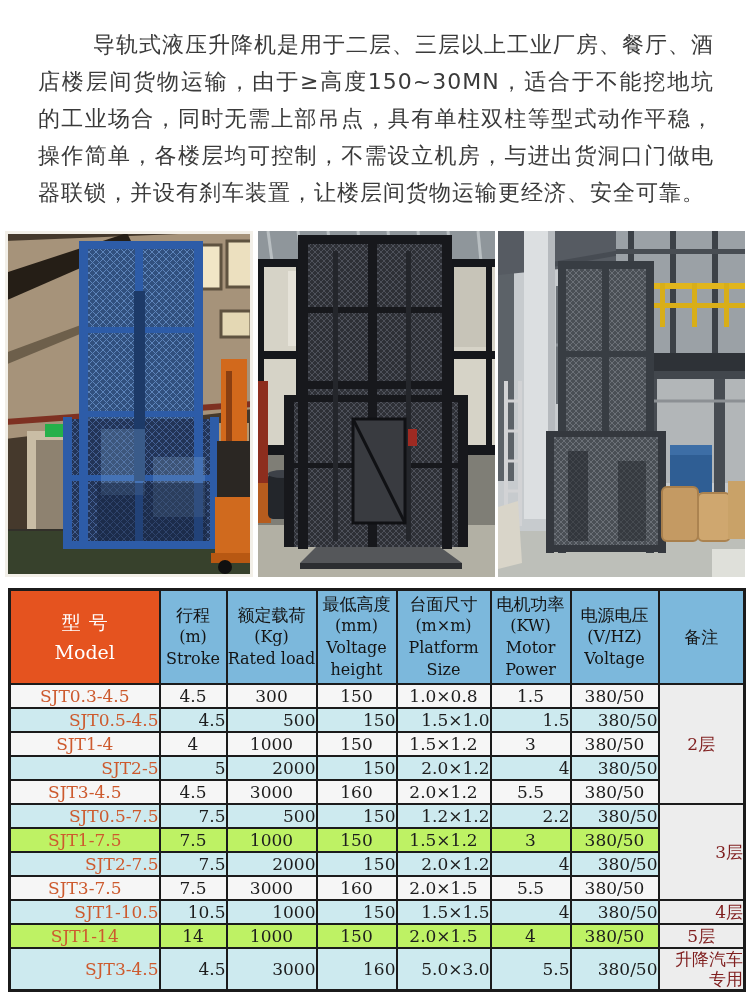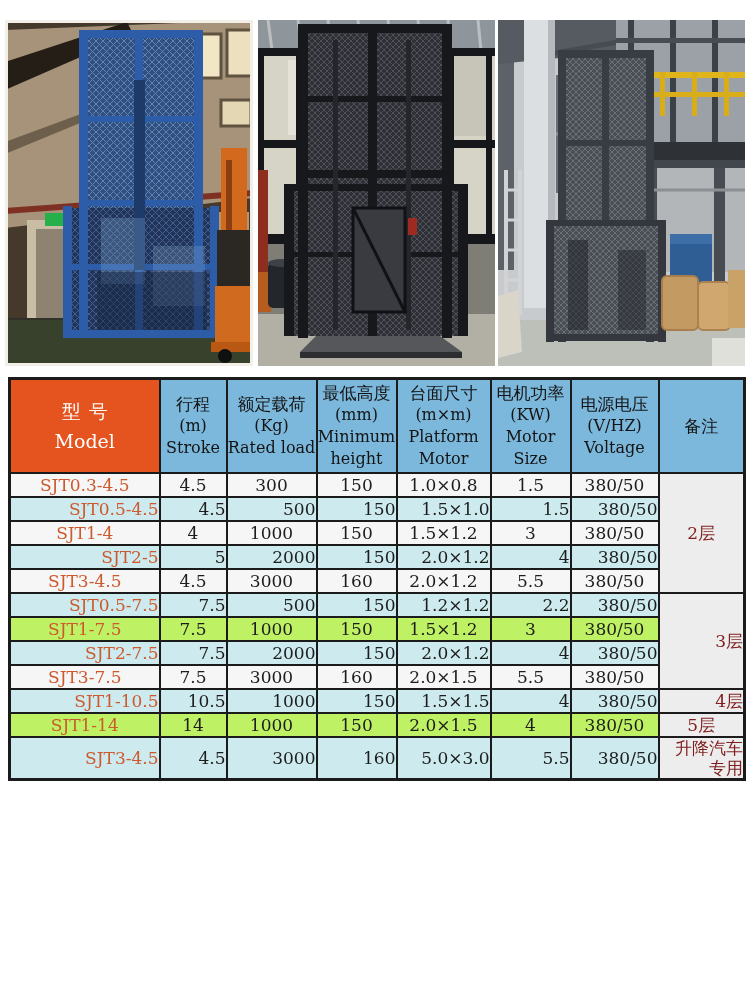--- a/index.html
+++ b/index.html
@@ -32,20 +32,21 @@
   tr.w td{background:#f6f6f6;}
   tr.b td{background:#cdeaef;text-align:right;}
   tr.g td{background:#bef264;}
   td.note{background:#ededed !important;color:#7f1d1d;font-size:17px;line-height:20px;}
 </style>
 </head>
 <body>
 
 <div class="page">
 
+  <p class="intro">导轨式液压升降机是用于二层、三层以上工业厂房、餐厅、酒店楼层间货物运输，由于≥高度150~30MN，适合于不能挖地坑的工业场合，同时无需上部吊点，具有单柱双柱等型式动作平稳，操作简单，各楼层均可控制，不需设立机房，与进出货洞口门做电器联锁，并设有刹车装置，让楼层间货物运输更经济、安全可靠。</p>
 
   <div class="photos">
 
     <svg width="248" viewBox="0 0 248 346" preserveAspectRatio="none">
       <defs>
         <pattern id="m1" width="7" height="7" patternUnits="userSpaceOnUse">
           <rect width="7" height="7" fill="#31507e"></rect>
           <path d="M0 7L7 0M0 0l7 7" stroke="#5d84ba" stroke-width="1" fill="none"></path>
         </pattern>
         <pattern id="m1d" width="7" height="7" patternUnits="userSpaceOnUse">
@@ -277,31 +278,31 @@
           <span class="h-line">Stroke</span>
         </th>
         <th>
           <span class="h-zh">额定载荷</span>
           <span class="h-line">(Kg)</span>
           <span class="h-line">Rated load</span>
         </th>
         <th>
           <span class="h-zh">最低高度</span>
           <span class="h-line">(mm)</span>
-          <span class="h-line">Minimum height</span>
+          <span class="h-line">Voltage height</span>
         </th>
         <th>
           <span class="h-zh">台面尺寸</span>
           <span class="h-line">(m×m)</span>
-          <span class="h-line">Platform Motor</span>
+          <span class="h-line">Platform Size</span>
         </th>
         <th>
           <span class="h-zh">电机功率</span>
           <span class="h-line">(KW)</span>
-          <span class="h-line">Motor Size</span>
+          <span class="h-line">Motor Power</span>
         </th>
         <th>
           <span class="h-zh">电源电压</span>
           <span class="h-line">(V/HZ)</span>
           <span class="h-line">Voltage</span>
         </th>
         <th>
           <span class="h-zh">备注</span>
         </th>
       </tr>

